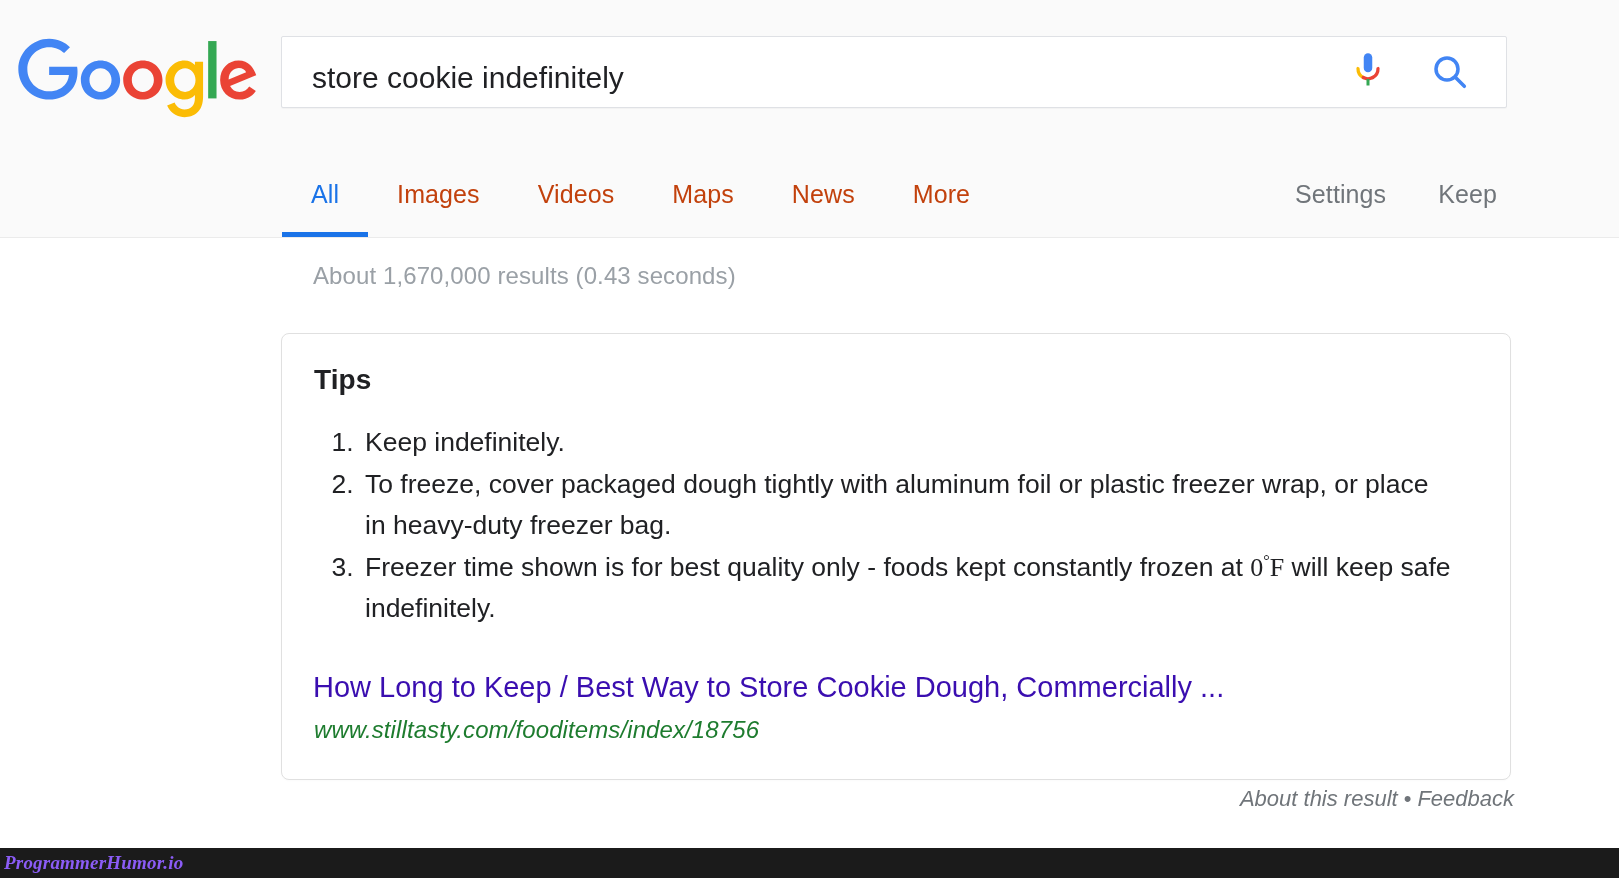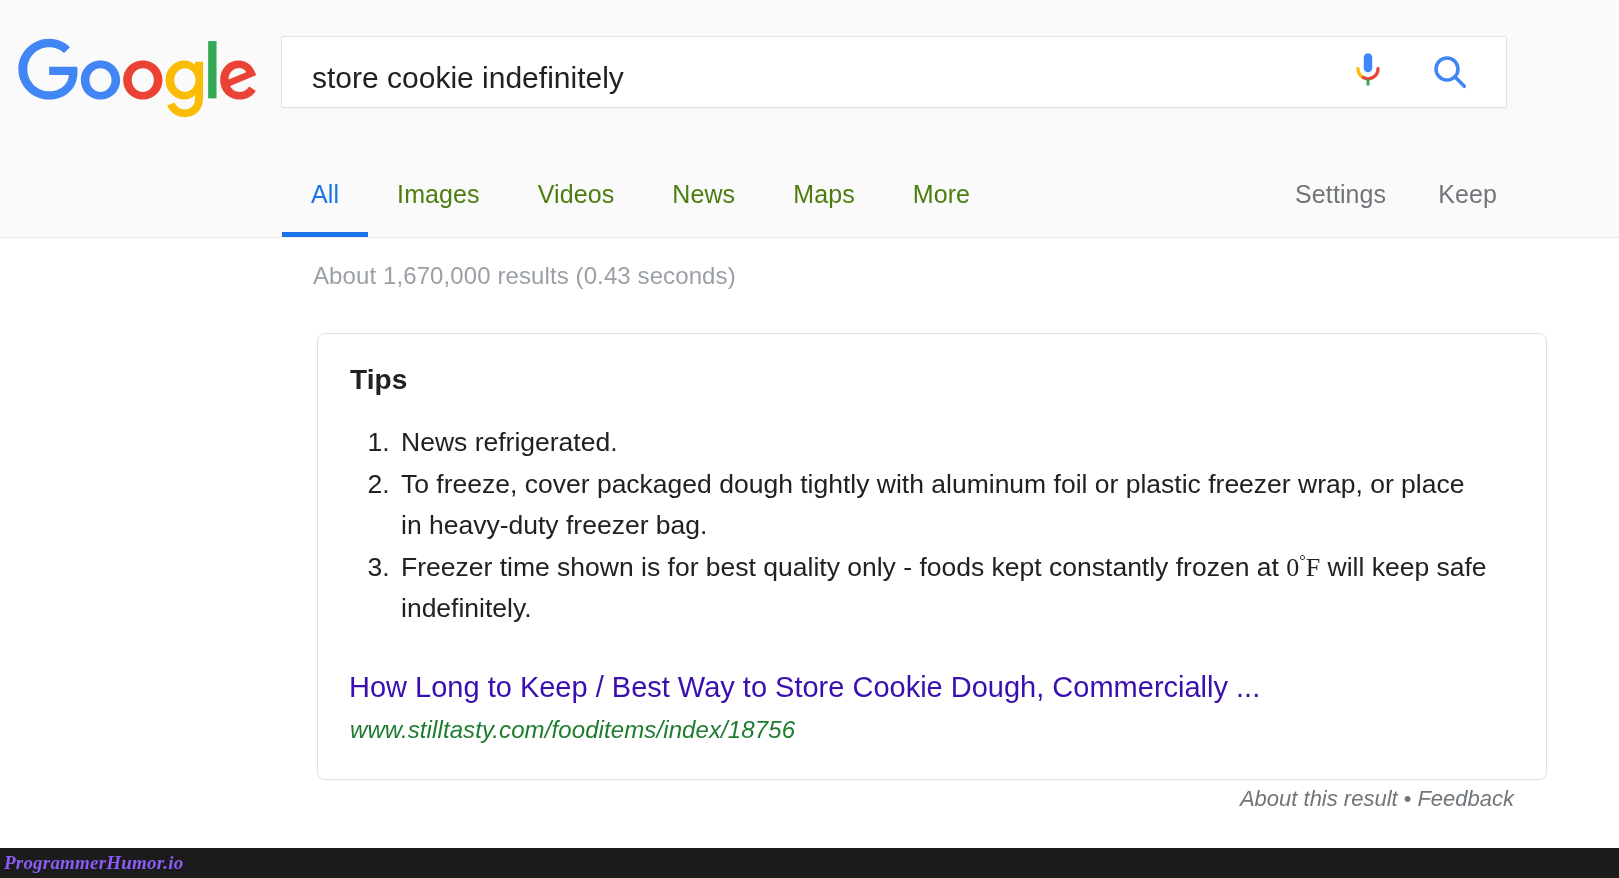--- a/index.html
+++ b/index.html
@@ -114,21 +114,21 @@
   }
   .nav-right {
     position: absolute;
     right: 96px;
     top: 0;
     display: flex;
     align-items: flex-end;
   }
   .tab {
     font-size: 25px;
-    color: #4d7c0f;
+    color: #c2410c;
     padding: 20px 29px 24px 29px;
     cursor: pointer;
     position: relative;
     white-space: nowrap;
     letter-spacing: .1px;
   }
   .tab.active { color: #1a73e8; font-weight: 500; }
   .tab.active::after {
     content: "";
     position: absolute;
@@ -153,21 +153,20 @@
   .card {
     position: absolute;
     left: 281px;
     top: 333px;
     width: 1230px;
     height: 447px;
     background: #ffffff;
     border: 1px solid #e0e0e0;
     border-radius: 8px;
     box-shadow: 0 1px 2px rgba(0,0,0,0.02);
-    margin-left: 36px;
   }
   .card-title {
     position: absolute;
     left: 32px;
     top: 30px;
     font-size: 28px;
     font-weight: bold;
     color: #202124;
     letter-spacing: .1px;
   }
@@ -286,37 +285,37 @@
       <line x1="15.2" y1="15.2" x2="20.6" y2="20.6" stroke="#4285F4" stroke-width="2.1" stroke-linecap="round"></line>
     </svg>
   </button>
 </div>
 
 <div class="navbar">
   <div class="nav-left">
     <div class="tab active">All</div>
     <div class="tab">Images</div>
     <div class="tab">Videos</div>
+    <div class="tab">Maps</div>
     <div class="tab">News</div>
-    <div class="tab">Maps</div>
     <div class="tab">More</div>
   </div>
   <div class="nav-right">
     <div class="tab">Settings</div>
     <div class="tab">Keep</div>
   </div>
 </div>
 
 <div class="result-stats">About 1,670,000 results (0.43 seconds)</div>
 
 <div class="card">
   <div class="card-title">Tips</div>
 
   <ol class="tips-list">
-    <li>News refrigerated.</li>
+    <li>Keep indefinitely.</li>
     <li>To freeze, cover packaged dough tightly with aluminum foil or plastic freezer wrap, or place in heavy-duty freezer bag.</li>
     <li><span>Freezer time shown is for best quality only - foods kept constantly frozen at </span><span class="temp"><span>0</span><sup>°</sup><span>F</span></span><span> will keep safe indefinitely.</span></li>
   </ol>
 
   <a class="card-link" href="#">How Long to Keep / Best Way to Store Cookie Dough, Commercially ...</a>
   <div class="card-url">www.stilltasty.com/fooditems/index/18756</div>
 </div>
 
 <div class="result-meta">
   <span class="meta-link">About this result</span><span class="dot">•</span><span class="meta-link">Feedback</span>

